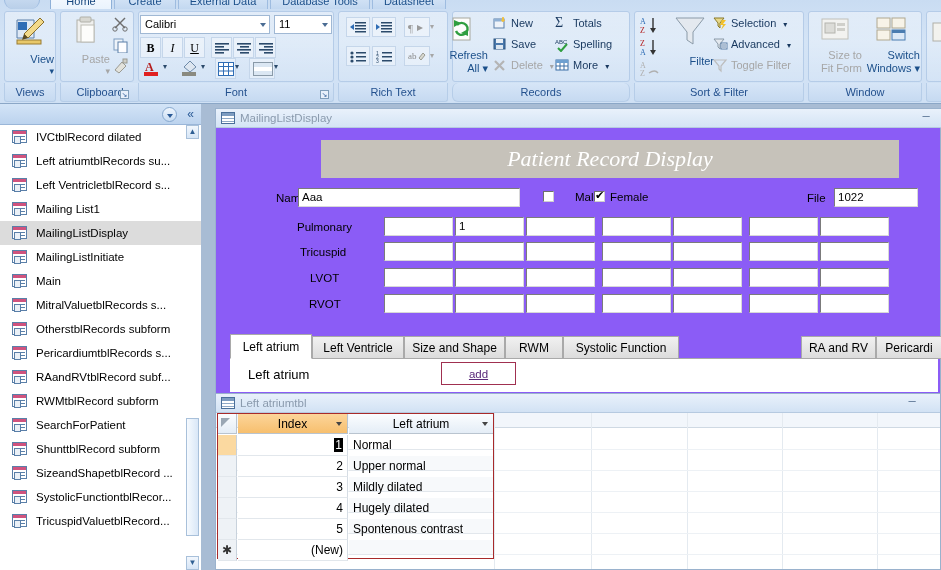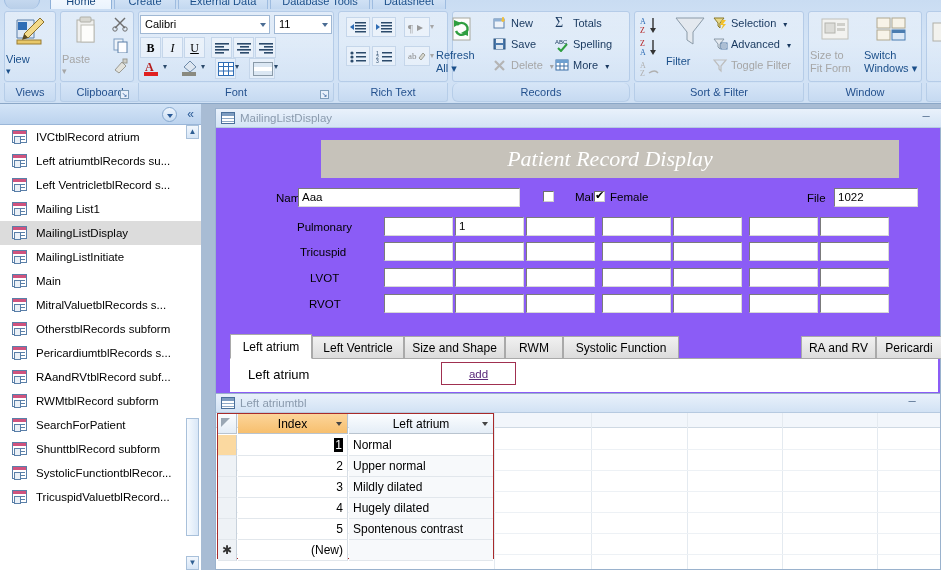--- a/index.html
+++ b/index.html
@@ -50,21 +50,21 @@
     text-align:center; font-size:11px; color:#24518e; line-height:18px;
   }
   .dialog-launcher {
     position:absolute; width:9px; height:9px; bottom:4px;
     border:1px solid #7f9db9; background:#e8f0fa;
     font-size:7px; line-height:7px; text-align:center; color:#2a5a96;
   }
 
   
   .bigbtn {
-    position:absolute; text-align:left; color:#1b4f8a; font-size:11px;
+    position:absolute; text-align:right; color:#1b4f8a; font-size:11px;
     line-height:11px;
   }
   .bigbtn .cap { position:absolute; left:0; width:100%; }
 
   
   .smbtn {
     position:absolute; height:17px; line-height:17px; font-size:11px;
     color:#17375e; white-space:nowrap; padding-left:19px;
   }
   .smbtn.dis { color:#a6a6a6; }
@@ -318,21 +318,21 @@
     background:#eef2f6;
   }
   .dsrow.cur .sel-bar { background:#fbd9a0; }
   .dsrow .c1 {
     position:absolute; left:20px; top:0; width:110px; height:21px;
     border-right:1px solid #d6dde4; border-bottom:1px solid #e2e7ec;
     text-align:right; padding-right:4px; line-height:20px;
     font-size:12px; color:#000; background:#fff;
   }
   .dsrow .c2 {
-    position:absolute; left:131px; top:0; width:144px; height:21px;
+    position:absolute; left:131px; top:0; width:144px; height:15px;
     border-bottom:1px solid #e2e7ec; padding-left:4px; line-height:20px;
     font-size:12px; color:#000; background:#f7f9fb;
   }
   .dsrow.cur .c1, .dsrow.cur .c2 { background:#fff; }
   .cellsel {
     background:#000; color:#fff; padding:0 1px;
   }
   .dsrow .star {
     position:absolute; left:4px; top:3px; font-size:12px; color:#333;
   }
@@ -690,21 +690,21 @@
   <div id="nav-header">
     <span class="t">All Access Objects</span>
     <div class="nav-circle" style="right:24px;">
         <span class="ar"></span>
       </div>
     <div id="nav-collapse">«</div>
   </div>
   <div id="nav-list">
     <div class="nav-item"><span class="form-icon">
           <i></i>
-        </span><span>IVCtblRecord atrium</span></div>
+        </span><span>IVCtblRecord dilated</span></div>
     <div class="nav-item"><span class="form-icon">
           <i></i>
         </span><span>Left atriumtblRecords su...</span></div>
     <div class="nav-item"><span class="form-icon">
           <i></i>
         </span><span>Left VentricletblRecord s...</span></div>
     <div class="nav-item"><span class="form-icon">
           <i></i>
         </span><span>Mailing List1</span></div>
     <div class="nav-item sel"><span class="form-icon">
@@ -730,20 +730,23 @@
         </span><span>RAandRVtblRecord subf...</span></div>
     <div class="nav-item"><span class="form-icon">
           <i></i>
         </span><span>RWMtblRecord subform</span></div>
     <div class="nav-item"><span class="form-icon">
           <i></i>
         </span><span>SearchForPatient</span></div>
     <div class="nav-item"><span class="form-icon">
           <i></i>
         </span><span>ShunttblRecord subform</span></div>
+    <div class="nav-item"><span class="form-icon">
+          <i></i>
+        </span><span>SizeandShapetblRecord ...</span></div>
     <div class="nav-item"><span class="form-icon">
           <i></i>
         </span><span>SystolicFunctiontblRecor...</span></div>
     <div class="nav-item"><span class="form-icon">
           <i></i>
         </span><span>TricuspidValuetblRecord...</span></div>
 
     <div id="nav-scroll">
       <div class="up">▲</div>
       <div class="thumb"></div>

